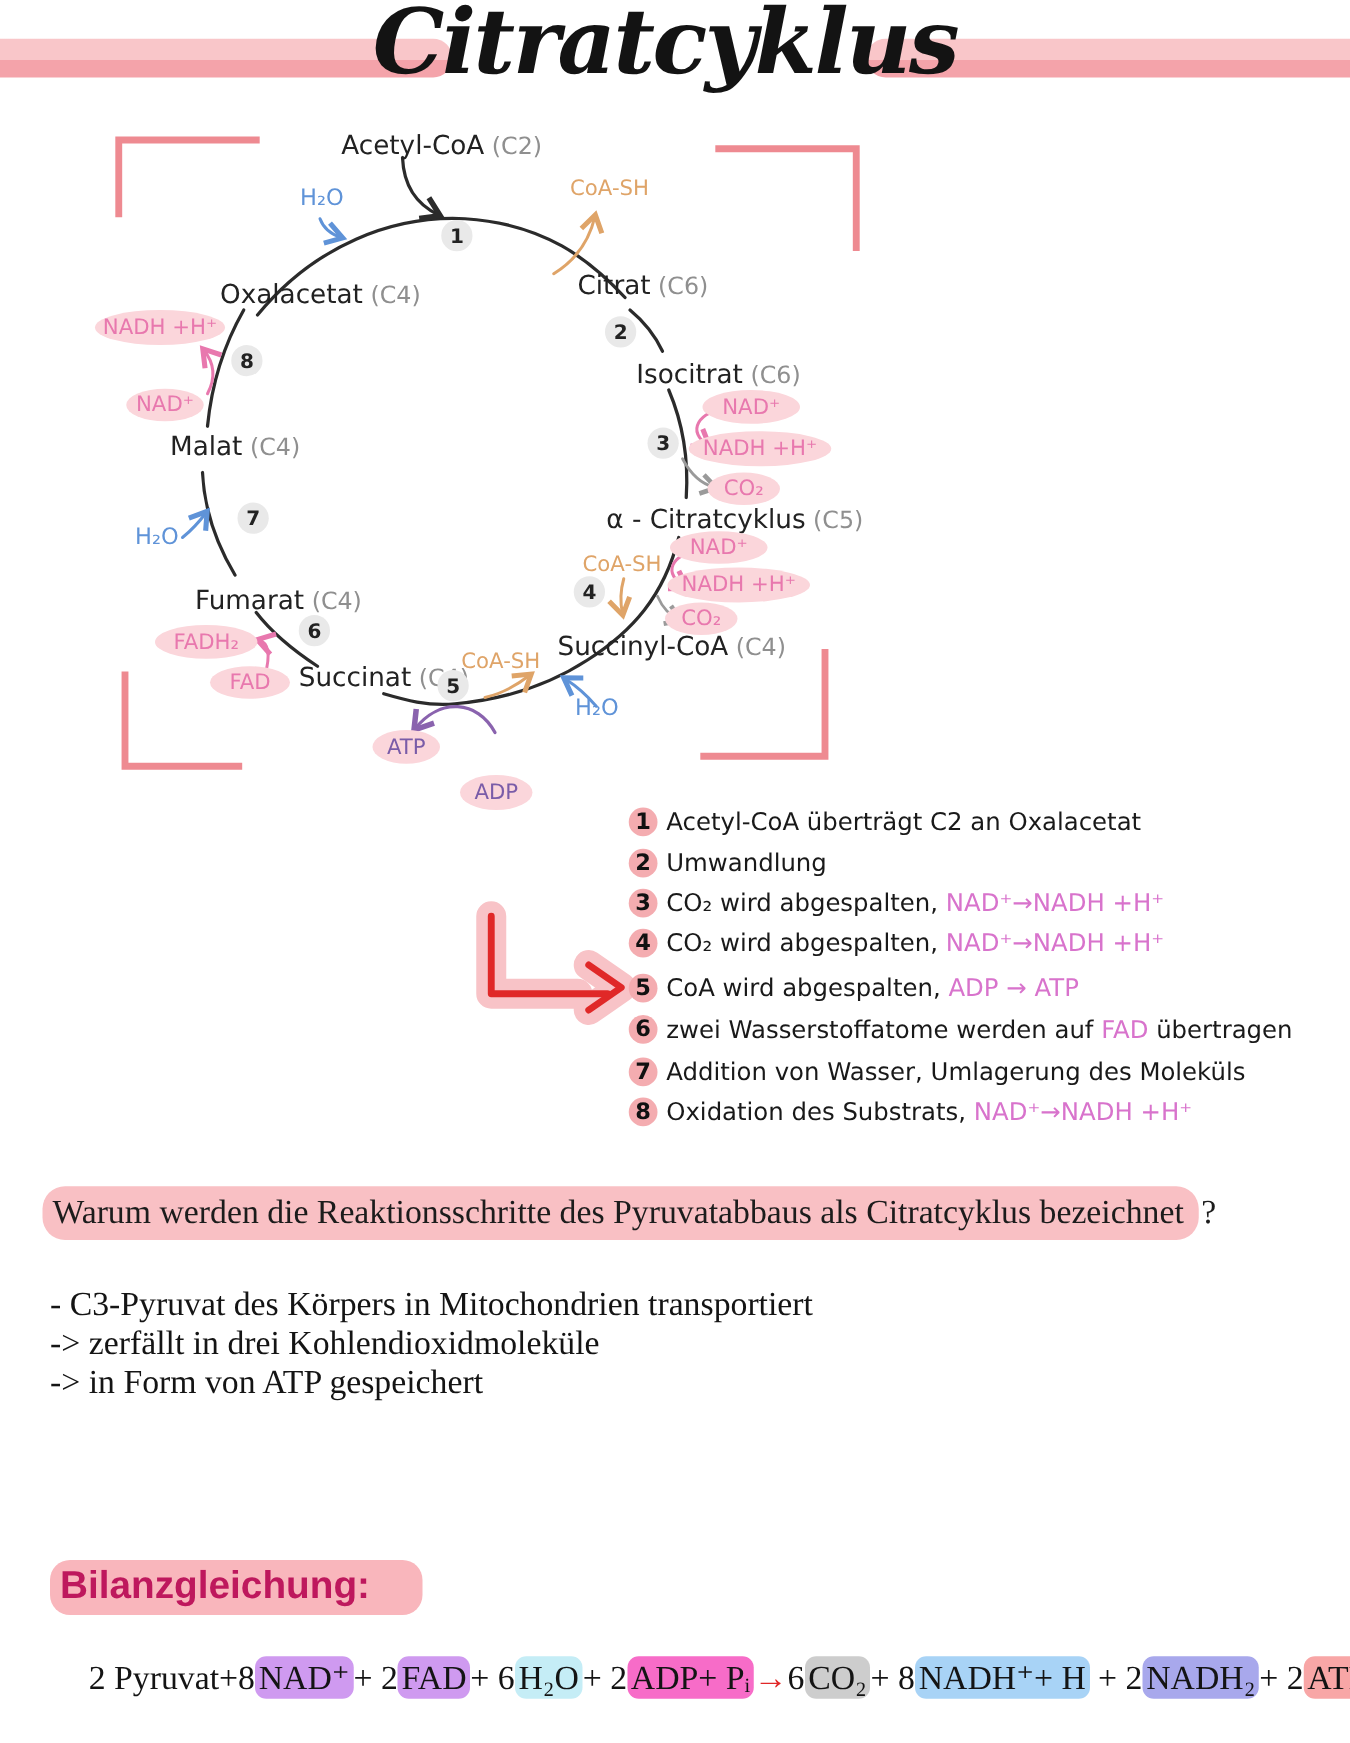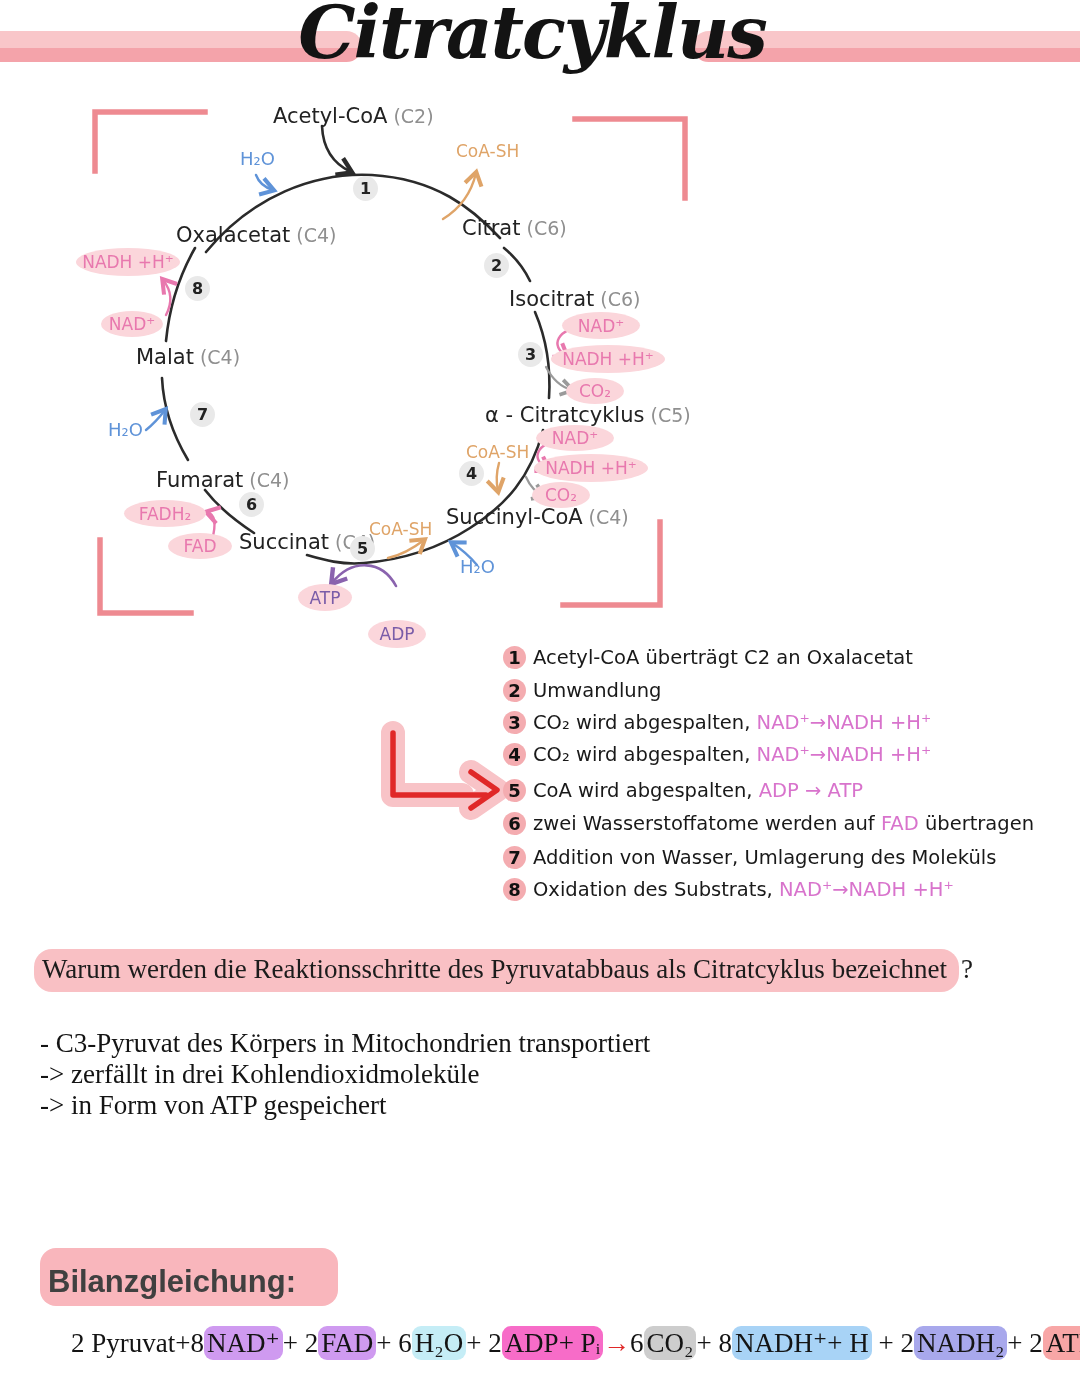--- a/index.html
+++ b/index.html
@@ -49,22 +49,22 @@
 
   
   .serif{font-family:"Liberation Serif","DejaVu Serif",serif;}
   .question{position:absolute;left:34px;top:954px;font-size:27px;white-space:nowrap;}
   .qhl{background:var(--question_hl,#f9c0c4);border-radius:18px;padding:5px 12px 8px 8px;}
   .qmark{margin-left:2px;}
   .answers{position:absolute;left:40px;top:1028px;font-size:27px;line-height:31px;color:#141414;}
 
   
   .bheading{position:absolute;left:40px;top:1248px;font-family:"Liberation Sans","DejaVu Sans",sans-serif;
-            font-weight:bold;font-size:31px;color:#404040;
-            background:var(--heading_hl,#f9b6bc);border-radius:16px;padding:16px 42px 6px 8px;}
+            font-weight:bold;font-size:31px;color:#be185d;
+            background:var(--heading_hl,#f9b6bc);border-radius:16px;padding:2px 42px 6px 8px;}
   .equation{position:absolute;left:44px;top:1296px;font-size:27px;white-space:pre;color:#141414;}
   .equation span{white-space:pre;margin-top:28px;}
   .eqpill{border-radius:9px;padding:2px 3px;}
   .eqred{color:var(--red_arrow,#dd1515);font-weight:bold;}
 </style>
 </head>
 <body>
 
 <div class="page">
 

